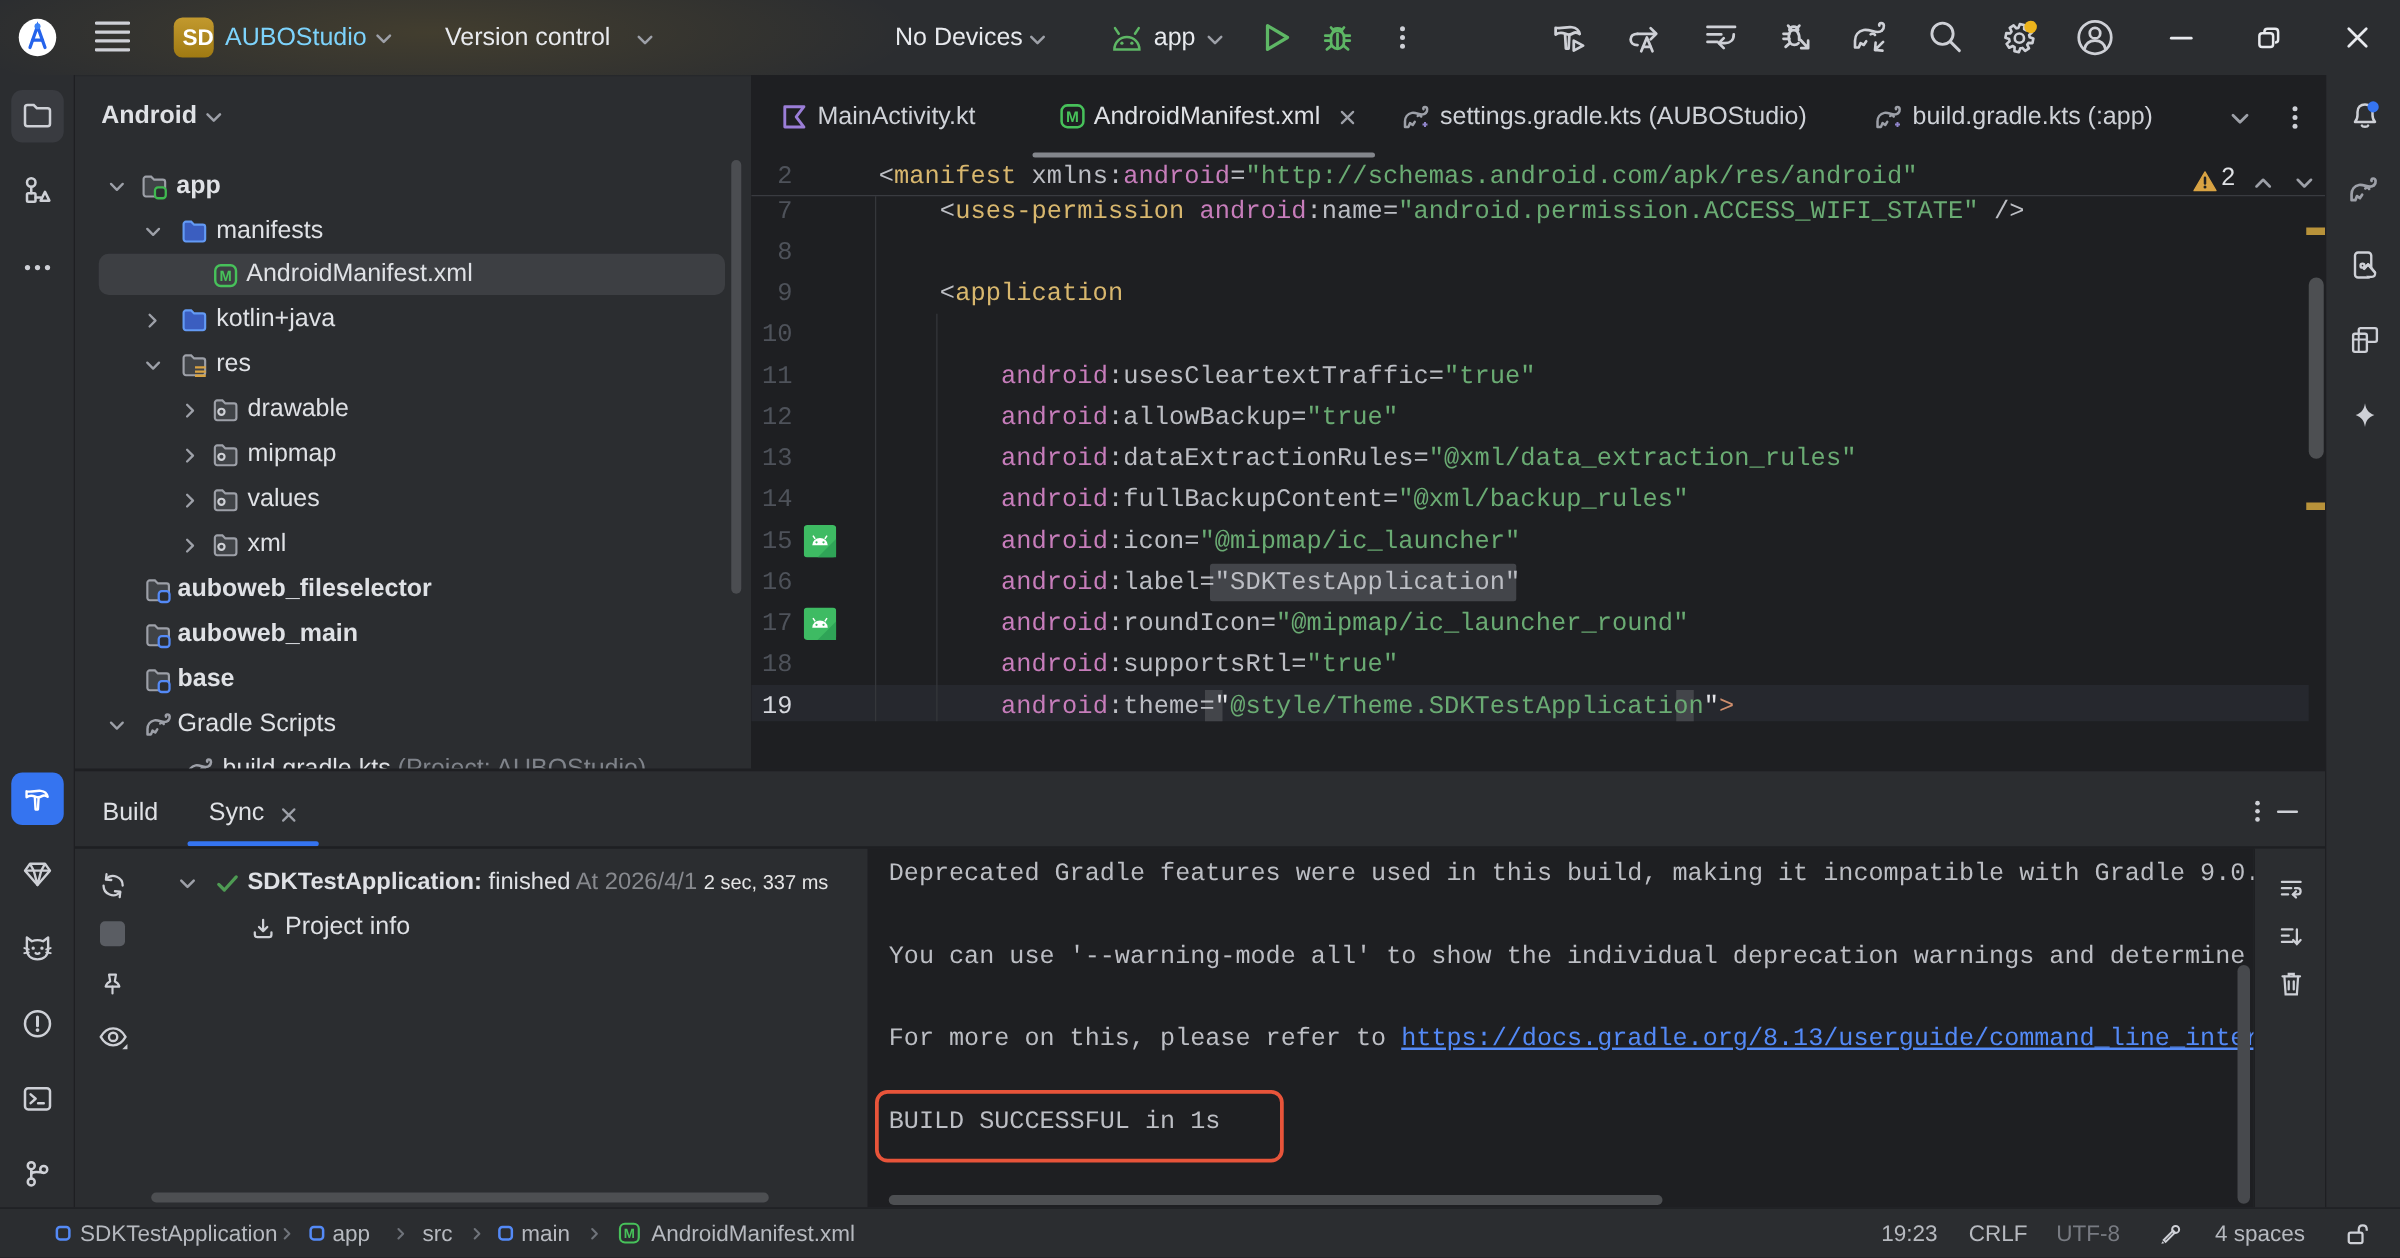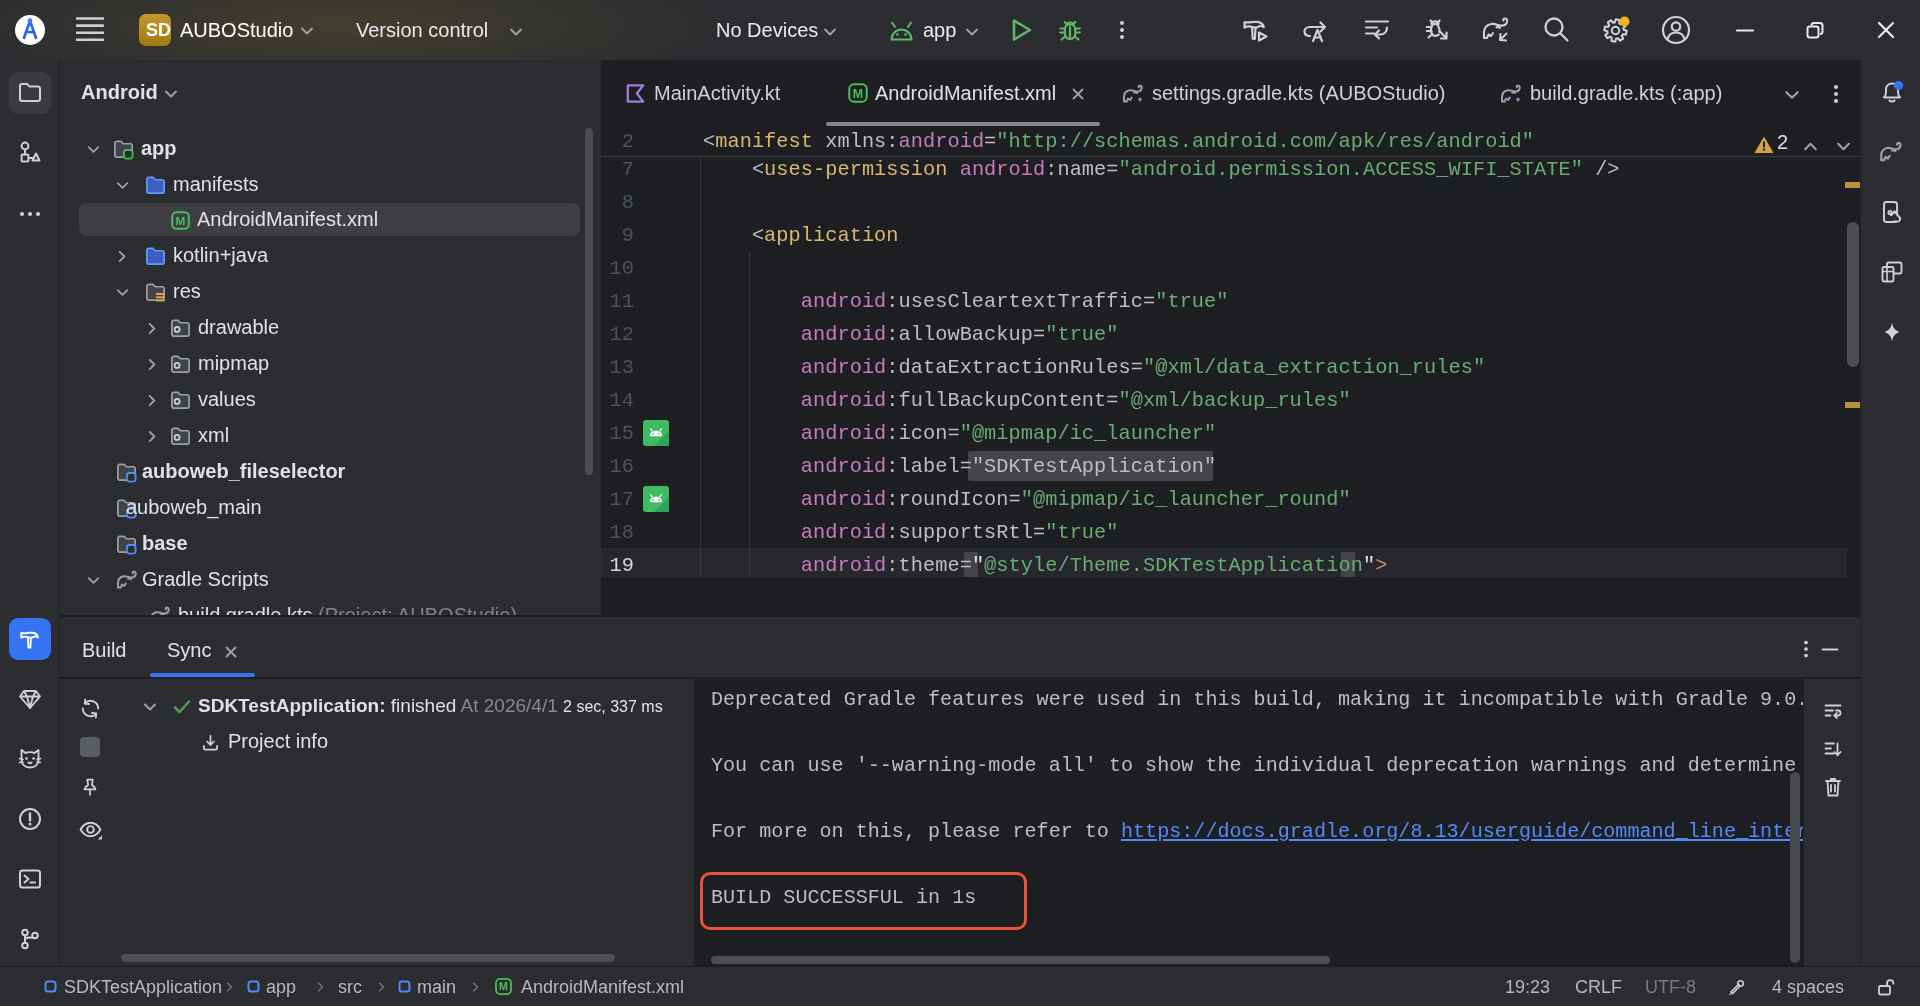--- a/index.html
+++ b/index.html
@@ -24,21 +24,21 @@
   <circle cx="16" cy="7" r="2.4" fill="#3b82f6"></circle>
  </svg>
 
  <svg class="a" style="left:76px;top:16px" width="28" height="28" viewBox="0 0 28 28">
   <g stroke="#ced0d6" stroke-width="2.6" stroke-linecap="round">
    <path d="M1 2.5h26M1 9.6h26M1 16.7h26M1 23.8h26"></path>
       </g>
  </svg>
 
  <div class="a" style="left:139px;top:14px;width:32px;height:32px;border-radius:7px;background:linear-gradient(180deg,#c2992e,#a07a12);color:#fff;font-weight:bold;font-size:18px;text-align:right;line-height:32px">SD</div>
- <div class="a" style="left:180px;top:19px;font-size:20px;color:#ffffff">AUBOStudio</div>
+ <div class="a" style="left:180px;top:19px;font-size:20px;color:#7dd3fc">AUBOStudio</div>
  <svg class="a" style="left:299px;top:23px" width="16" height="16" viewBox="0 0 16 16">
       <path class="chev" d="M3 5.5l5 5 5-5"></path>
     </svg>
  <div class="a" style="left:356px;top:19px;font-size:20px;color:#e8eaee">Version control</div>
  <svg class="a" style="left:508px;top:24px" width="16" height="16" viewBox="0 0 16 16">
       <path class="chev" d="M3 5.5l5 5 5-5"></path>
     </svg>
  <div class="a" style="left:716px;top:19px;font-size:20px;color:#e8eaee">No Devices</div>
  <svg class="a" style="left:822px;top:24px" width="16" height="16" viewBox="0 0 16 16">
       <path class="chev" d="M3 5.5l5 5 5-5"></path>
@@ -339,21 +339,21 @@
 
   <svg class="a" style="left:55px;top:400px" width="23" height="23" viewBox="0 0 24 24">
         <use href="#grayfol"></use>
         <rect x="12.5" y="12.5" width="9" height="9" rx="2.6" fill="#2b2d30" stroke="#548af7" stroke-width="1.9"></rect>
       </svg>
   <div class="a" style="left:82px;top:399px;font-weight:bold">auboweb_fileselector</div>
   <svg class="a" style="left:55px;top:436px" width="23" height="23" viewBox="0 0 24 24">
         <use href="#grayfol"></use>
         <rect x="12.5" y="12.5" width="9" height="9" rx="2.6" fill="#2b2d30" stroke="#548af7" stroke-width="1.9"></rect>
       </svg>
-  <div class="a" style="left:66px;top:435px;font-weight:normal">auboweb_main</div>
+  <div class="a" style="left:82px;top:435px;font-weight:bold">auboweb_main</div>
   <svg class="a" style="left:55px;top:472px" width="23" height="23" viewBox="0 0 24 24">
         <use href="#grayfol"></use>
         <rect x="12.5" y="12.5" width="9" height="9" rx="2.6" fill="#2b2d30" stroke="#548af7" stroke-width="1.9"></rect>
       </svg>
   <div class="a" style="left:82px;top:471px;font-weight:bold">base</div>
 
   <svg class="a" style="left:26px;top:512px" width="15" height="15" viewBox="0 0 16 16">
         <path class="chev" d="M3 5.5l5 5 5-5"></path>
       </svg>
   <svg class="a" style="left:55px;top:507px" width="24" height="24" viewBox="0 0 24 24">

